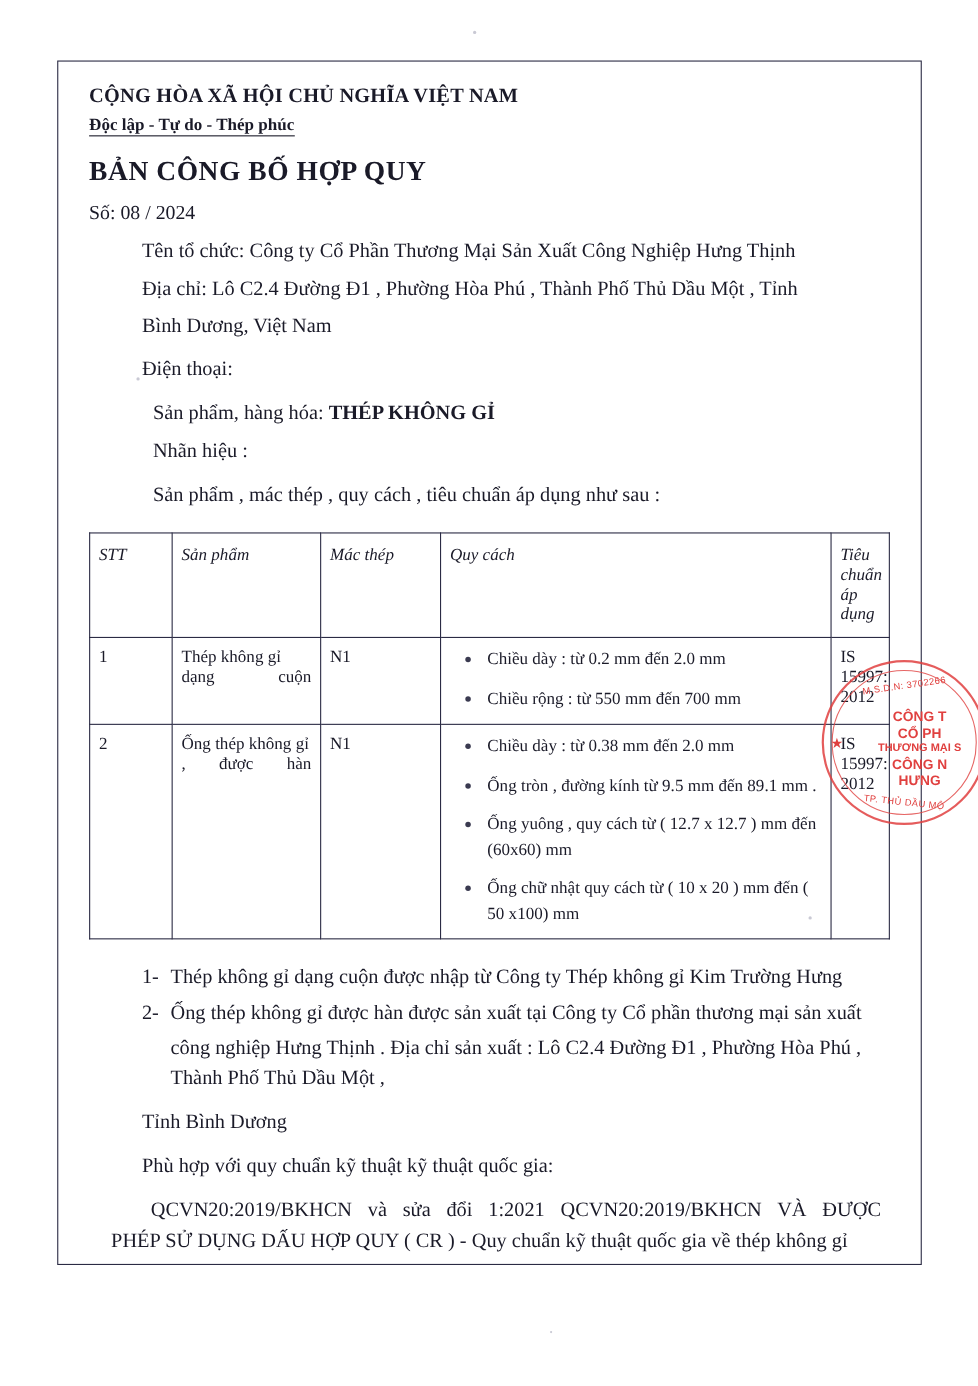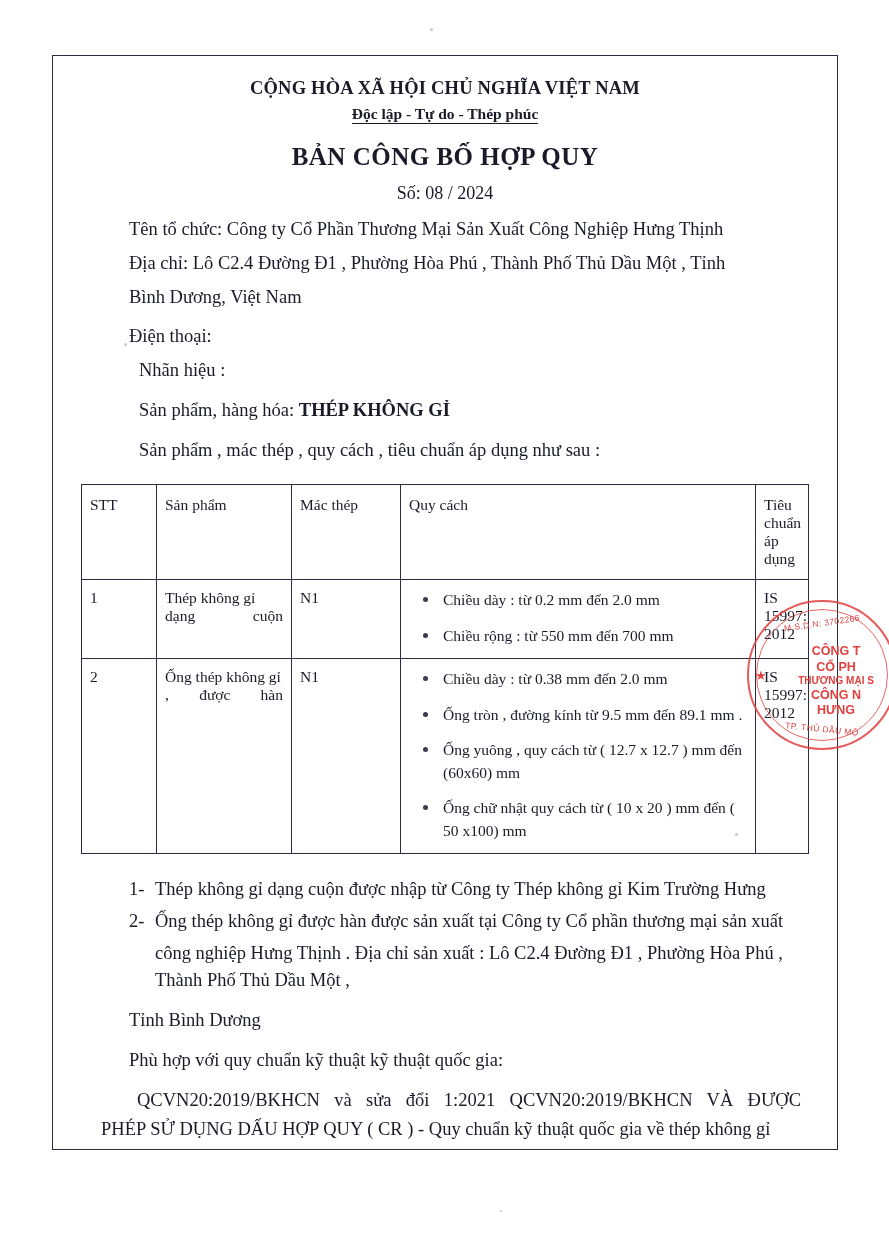--- a/index.html
+++ b/index.html
@@ -21,21 +21,21 @@
     top: 55px;
     width: 786px;
     height: 1095px;
     border: 1px solid #2b2b44;
     box-sizing: border-box;
     background: #fff;
   }
   .inner {
     padding: 18px 28px 10px 28px;
   }
-  .center { text-align: center; }
+  .center { }
   .hdr-title {
     font-weight: bold;
     font-size: 18.5px;
     letter-spacing: 0.2px;
     margin-top: 4px;
   }
   .hdr-sub {
     font-weight: bold;
     font-size: 15.5px;
     margin-top: 6px;
@@ -69,21 +69,21 @@
     table-layout: fixed;
     font-size: 15.5px;
   }
   table.spec th, table.spec td {
     border: 1px solid #2b2b44;
     vertical-align: top;
     padding: 9px 8px;
     font-weight: normal;
     text-align: left;
   }
-  table.spec th { padding-top: 11px; padding-bottom: 11px; }
+  table.spec th { padding-top: 11px; padding-bottom: 11px; font-style: italic; }
   .c-stt { width: 58px; text-align: center; }
   .c-prod { width: 118px; }
   .c-mac { width: 92px; text-align: center; }
   .c-quy { width: 338px; }
   .c-std { width: auto; }
   td.num { text-align: center; }
   td.mac { text-align: center; }
   .justify-cell { text-align: justify; text-align-last: justify; }
   ul.bul {
     margin: 0;
@@ -210,25 +210,25 @@
     </div>
 
     <div class="center doc-title">BẢN CÔNG BỐ HỢP QUY</div>
     <div class="center doc-number">Số: 08 / 2024</div>
 
     <div class="para">Tên tổ chức: Công ty Cổ Phần Thương Mại Sản Xuất Công Nghiệp Hưng Thịnh</div>
     <div class="para tight">Địa chỉ: Lô C2.4 Đường Đ1 , Phường Hòa Phú , Thành Phố Thủ Dầu Một , Tỉnh</div>
     <div class="para tight">Bình Dương, Việt Nam</div>
     <div class="para">Điện thoại:</div>
 
-    <div class="para ind tight">Nhãn hiệu :</div>
     <div class="para ind">
       <span>Sản phẩm, hàng hóa:</span>
       <b>THÉP KHÔNG GỈ</b>
     </div>
+    <div class="para ind tight">Nhãn hiệu :</div>
     <div class="para ind">Sản phẩm , mác thép , quy cách , tiêu chuẩn áp dụng như sau :</div>
 
     <table class="spec">
       <thead>
         <tr>
           <th class="c-stt">STT</th>
           <th class="c-prod">Sản phẩm</th>
           <th class="c-mac">Mác thép</th>
           <th class="c-quy">Quy cách</th>
           <th class="c-std">Tiêu chuẩn áp dụng</th>

